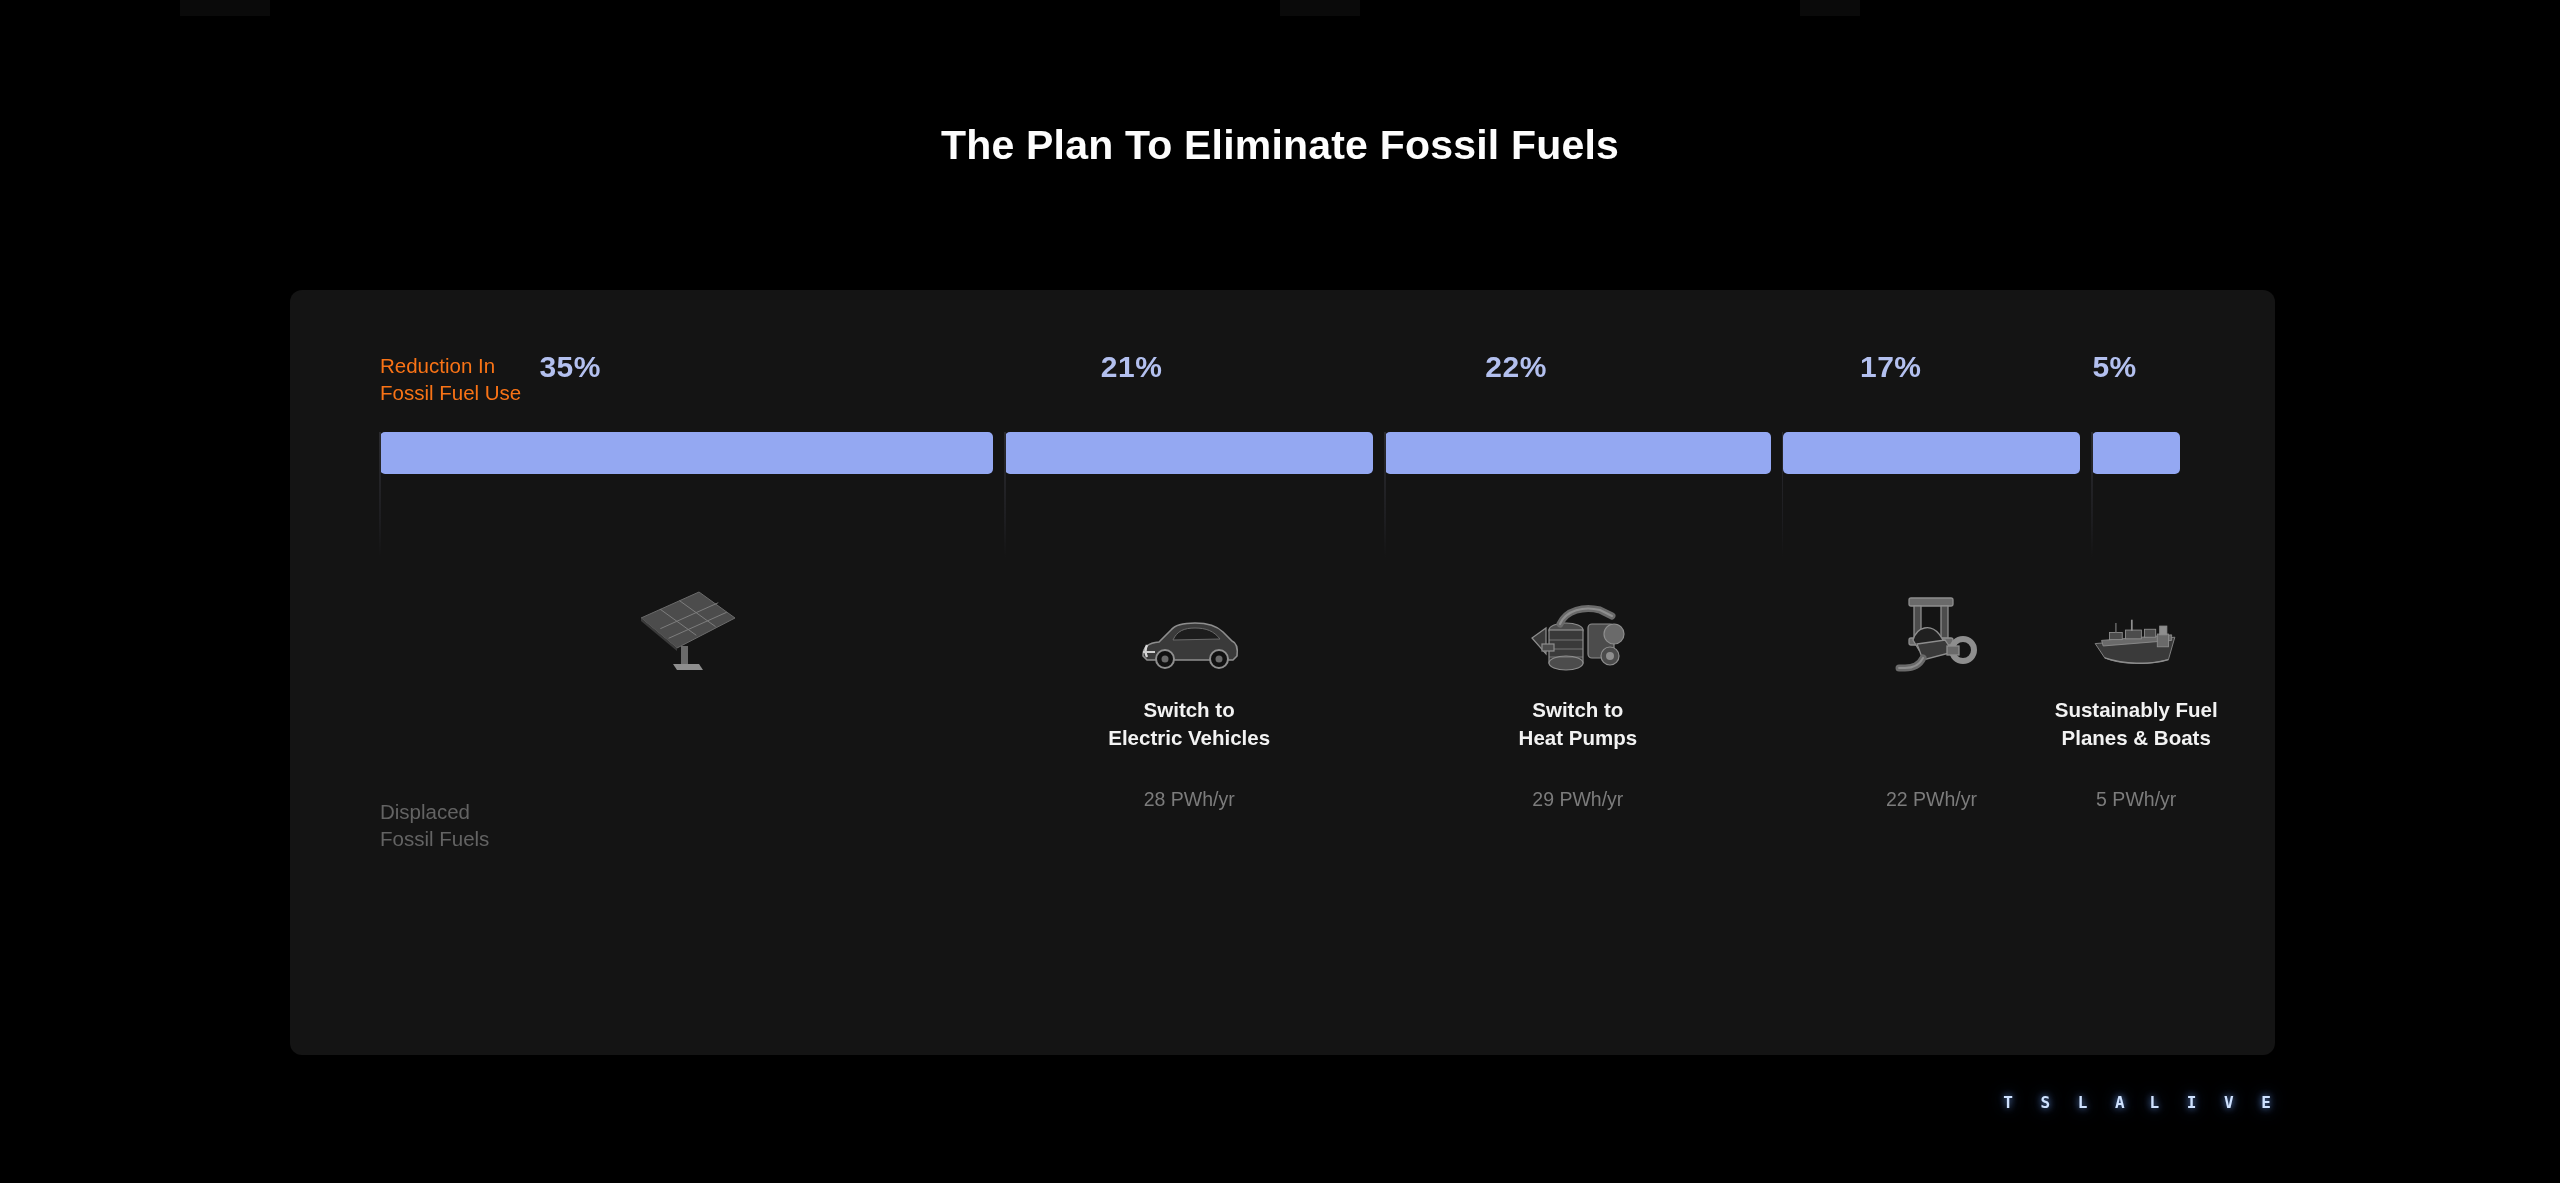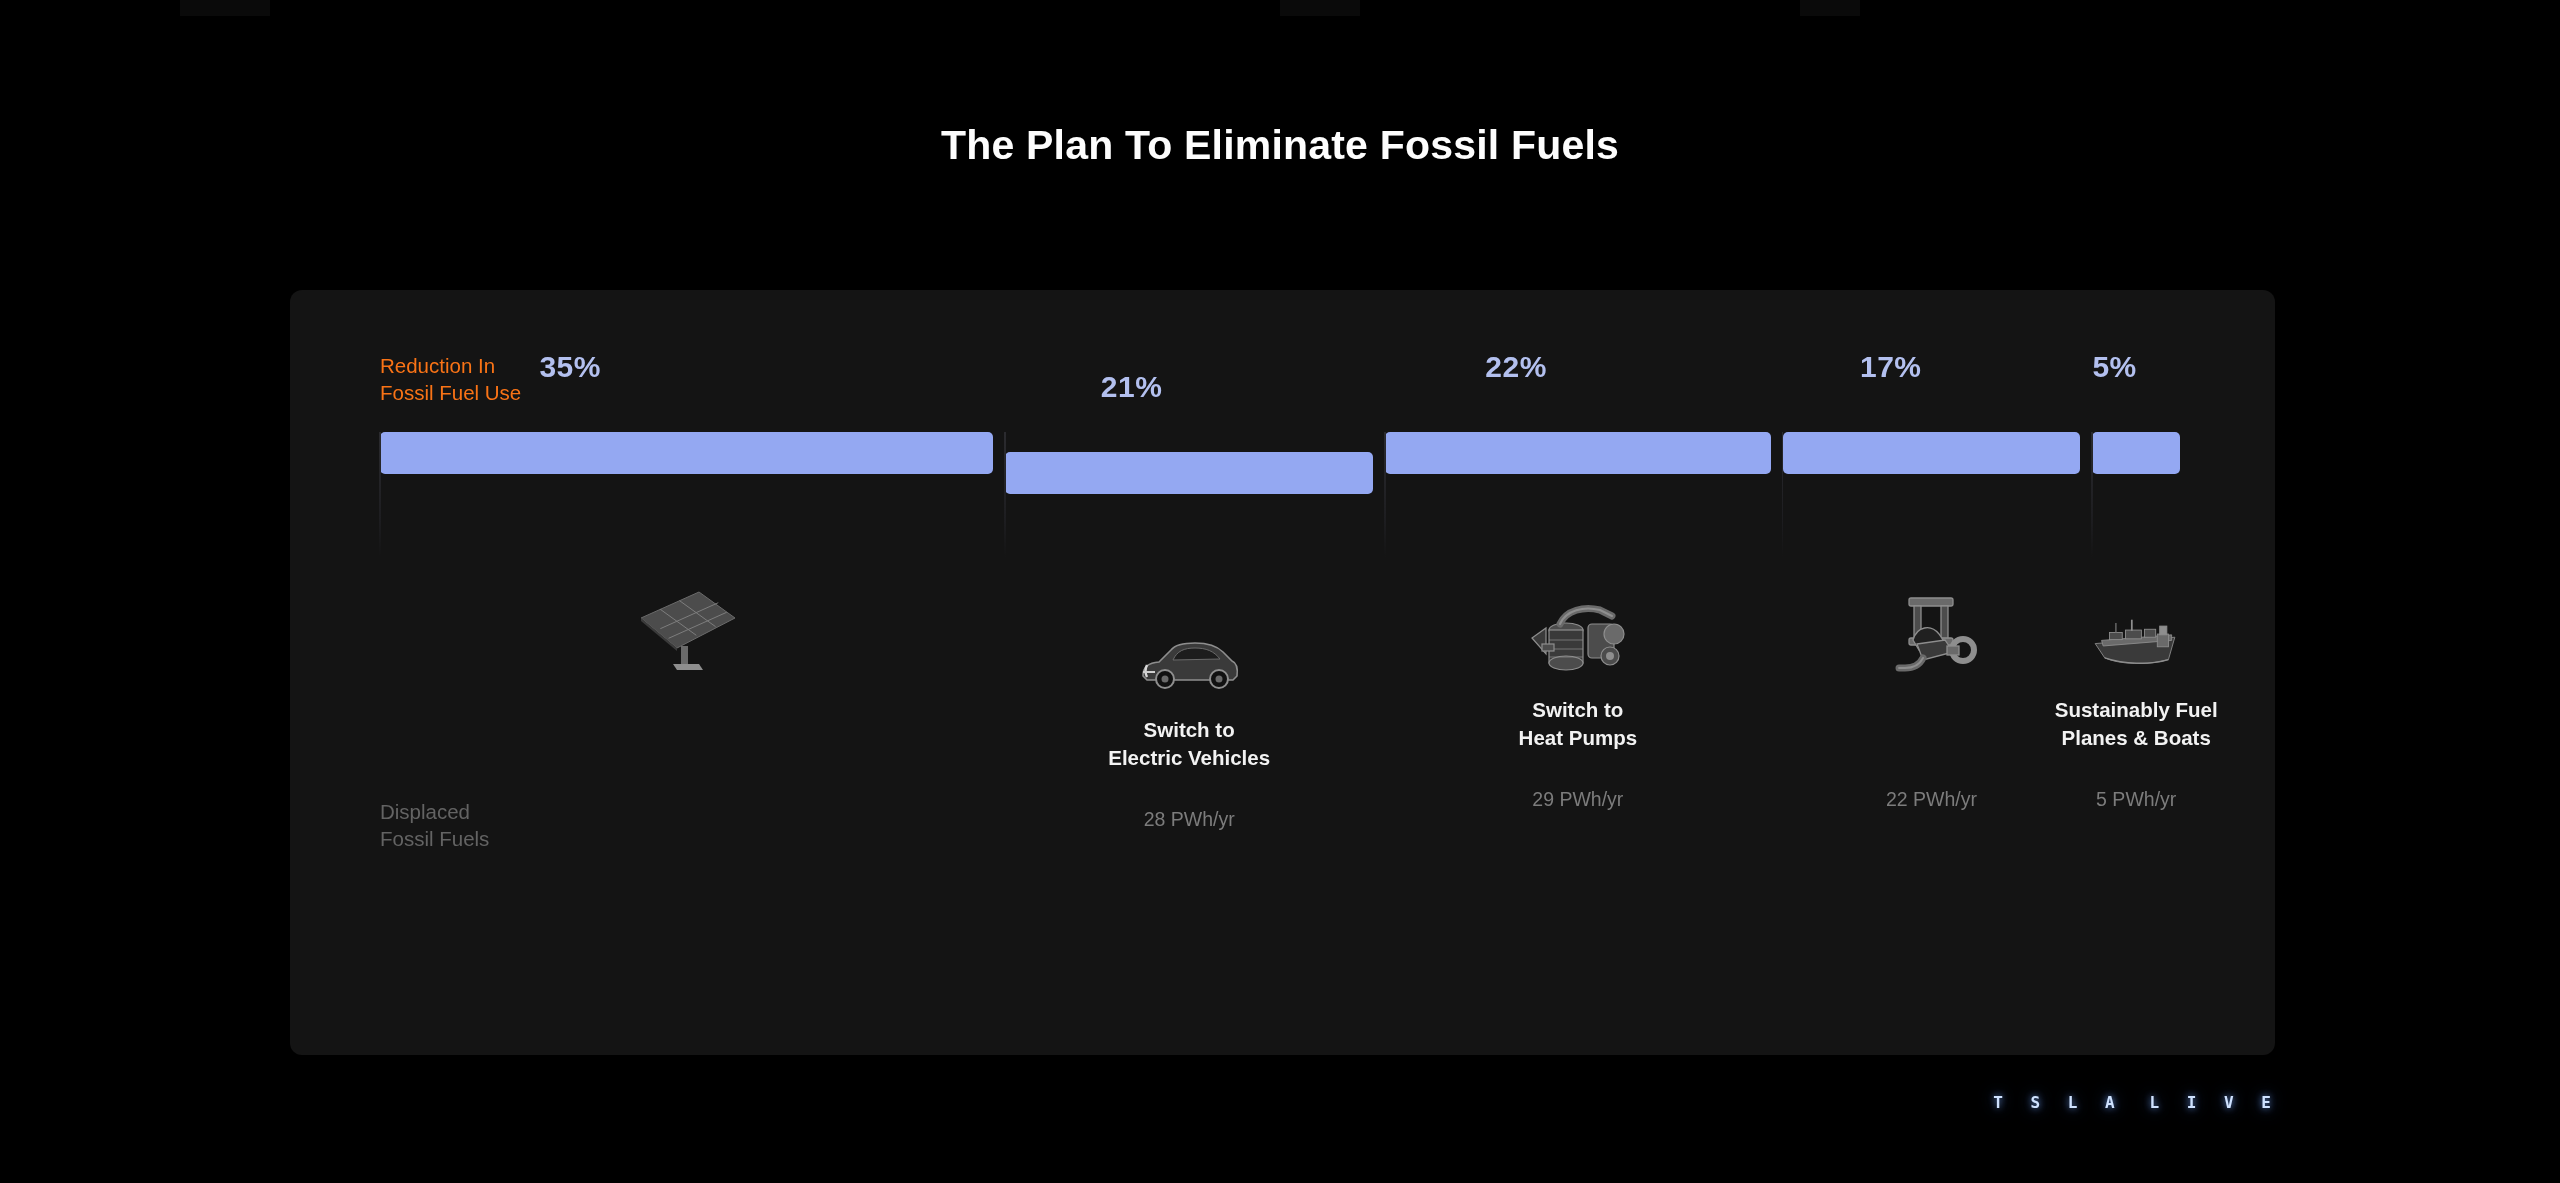--- a/index.html
+++ b/index.html
@@ -137,21 +137,21 @@
     text-align: center;
     white-space: nowrap;
   }
 
   
   #tsla-live {
     position: absolute;
     right: 280px;
     top: 1093px;
     display: flex;
-    gap: 26px;
+    gap: 16px;
     font-family: "DejaVu Sans Mono", monospace;
     font-size: 16px;
     font-weight: bold;
     letter-spacing: 9px;
     color: #cfe2ff;
     text-shadow: 0 0 7px rgba(120,170,255,0.85), 0 0 16px rgba(80,130,255,0.5);
   }
 
   
   .frame-artifact {
@@ -192,21 +192,21 @@
             <line x1="23.3" y1="46.7" x2="81.3" y2="20.7"></line>
             <line x1="31.6" y1="56.3" x2="89.6" y2="30.3"></line>
           </g>
           <polygon points="4,36 40,66 40,69 4,39" fill="#3a3a3a"></polygon>
           <rect x="44" y="64" width="7" height="18" fill="#6a6a6a"></rect>
           <polygon points="36,82 62,82 66,88 40,88" fill="#8e8e8e"></polygon>
         </g>
           </svg>
         </div>
       </div>
-      <div class="col" style="left: 625.2px; width: 367.92px; margin-top: 20px;">
+      <div class="col" style="left: 625.2px; width: 367.92px;">
         <div class="pct" style="left: 95.6592px;">21%</div>
         <div class="bar" style="left: 0px; width: 367.92px; background: rgb(148, 168, 242);"></div>
         <div class="icon-wrap" style="left: 0px; width: 367.92px;">
           <svg width="104" height="62" viewBox="0 0 104 62">
         <g>
           <path d="M6 44 C6 34 12 31 22 30 L34 18 C38 13 46 11 58 11 C70 11 80 14 86 20 L95 29 C100 31 101 36 100 44 L96 48 L10 48 Z" fill="#3a3a3a" stroke="#8e8e8e" stroke-width="1.6"></path>
           <path d="M36 28 C40 19 47 16 58 16 C69 16 77 19 83 27 Z" fill="#1d1d1d" stroke="#6a6a6a" stroke-width="1"></path>
           <path d="M10 33 C8 37 8 41 10 45" stroke="#d8d8d8" stroke-width="2.4" fill="none"></path>
           <path d="M6 40 L18 40" stroke="#cfcfcf" stroke-width="2"></path>
           <circle cx="28" cy="47" r="9" fill="#111" stroke="#8e8e8e" stroke-width="2"></circle>

